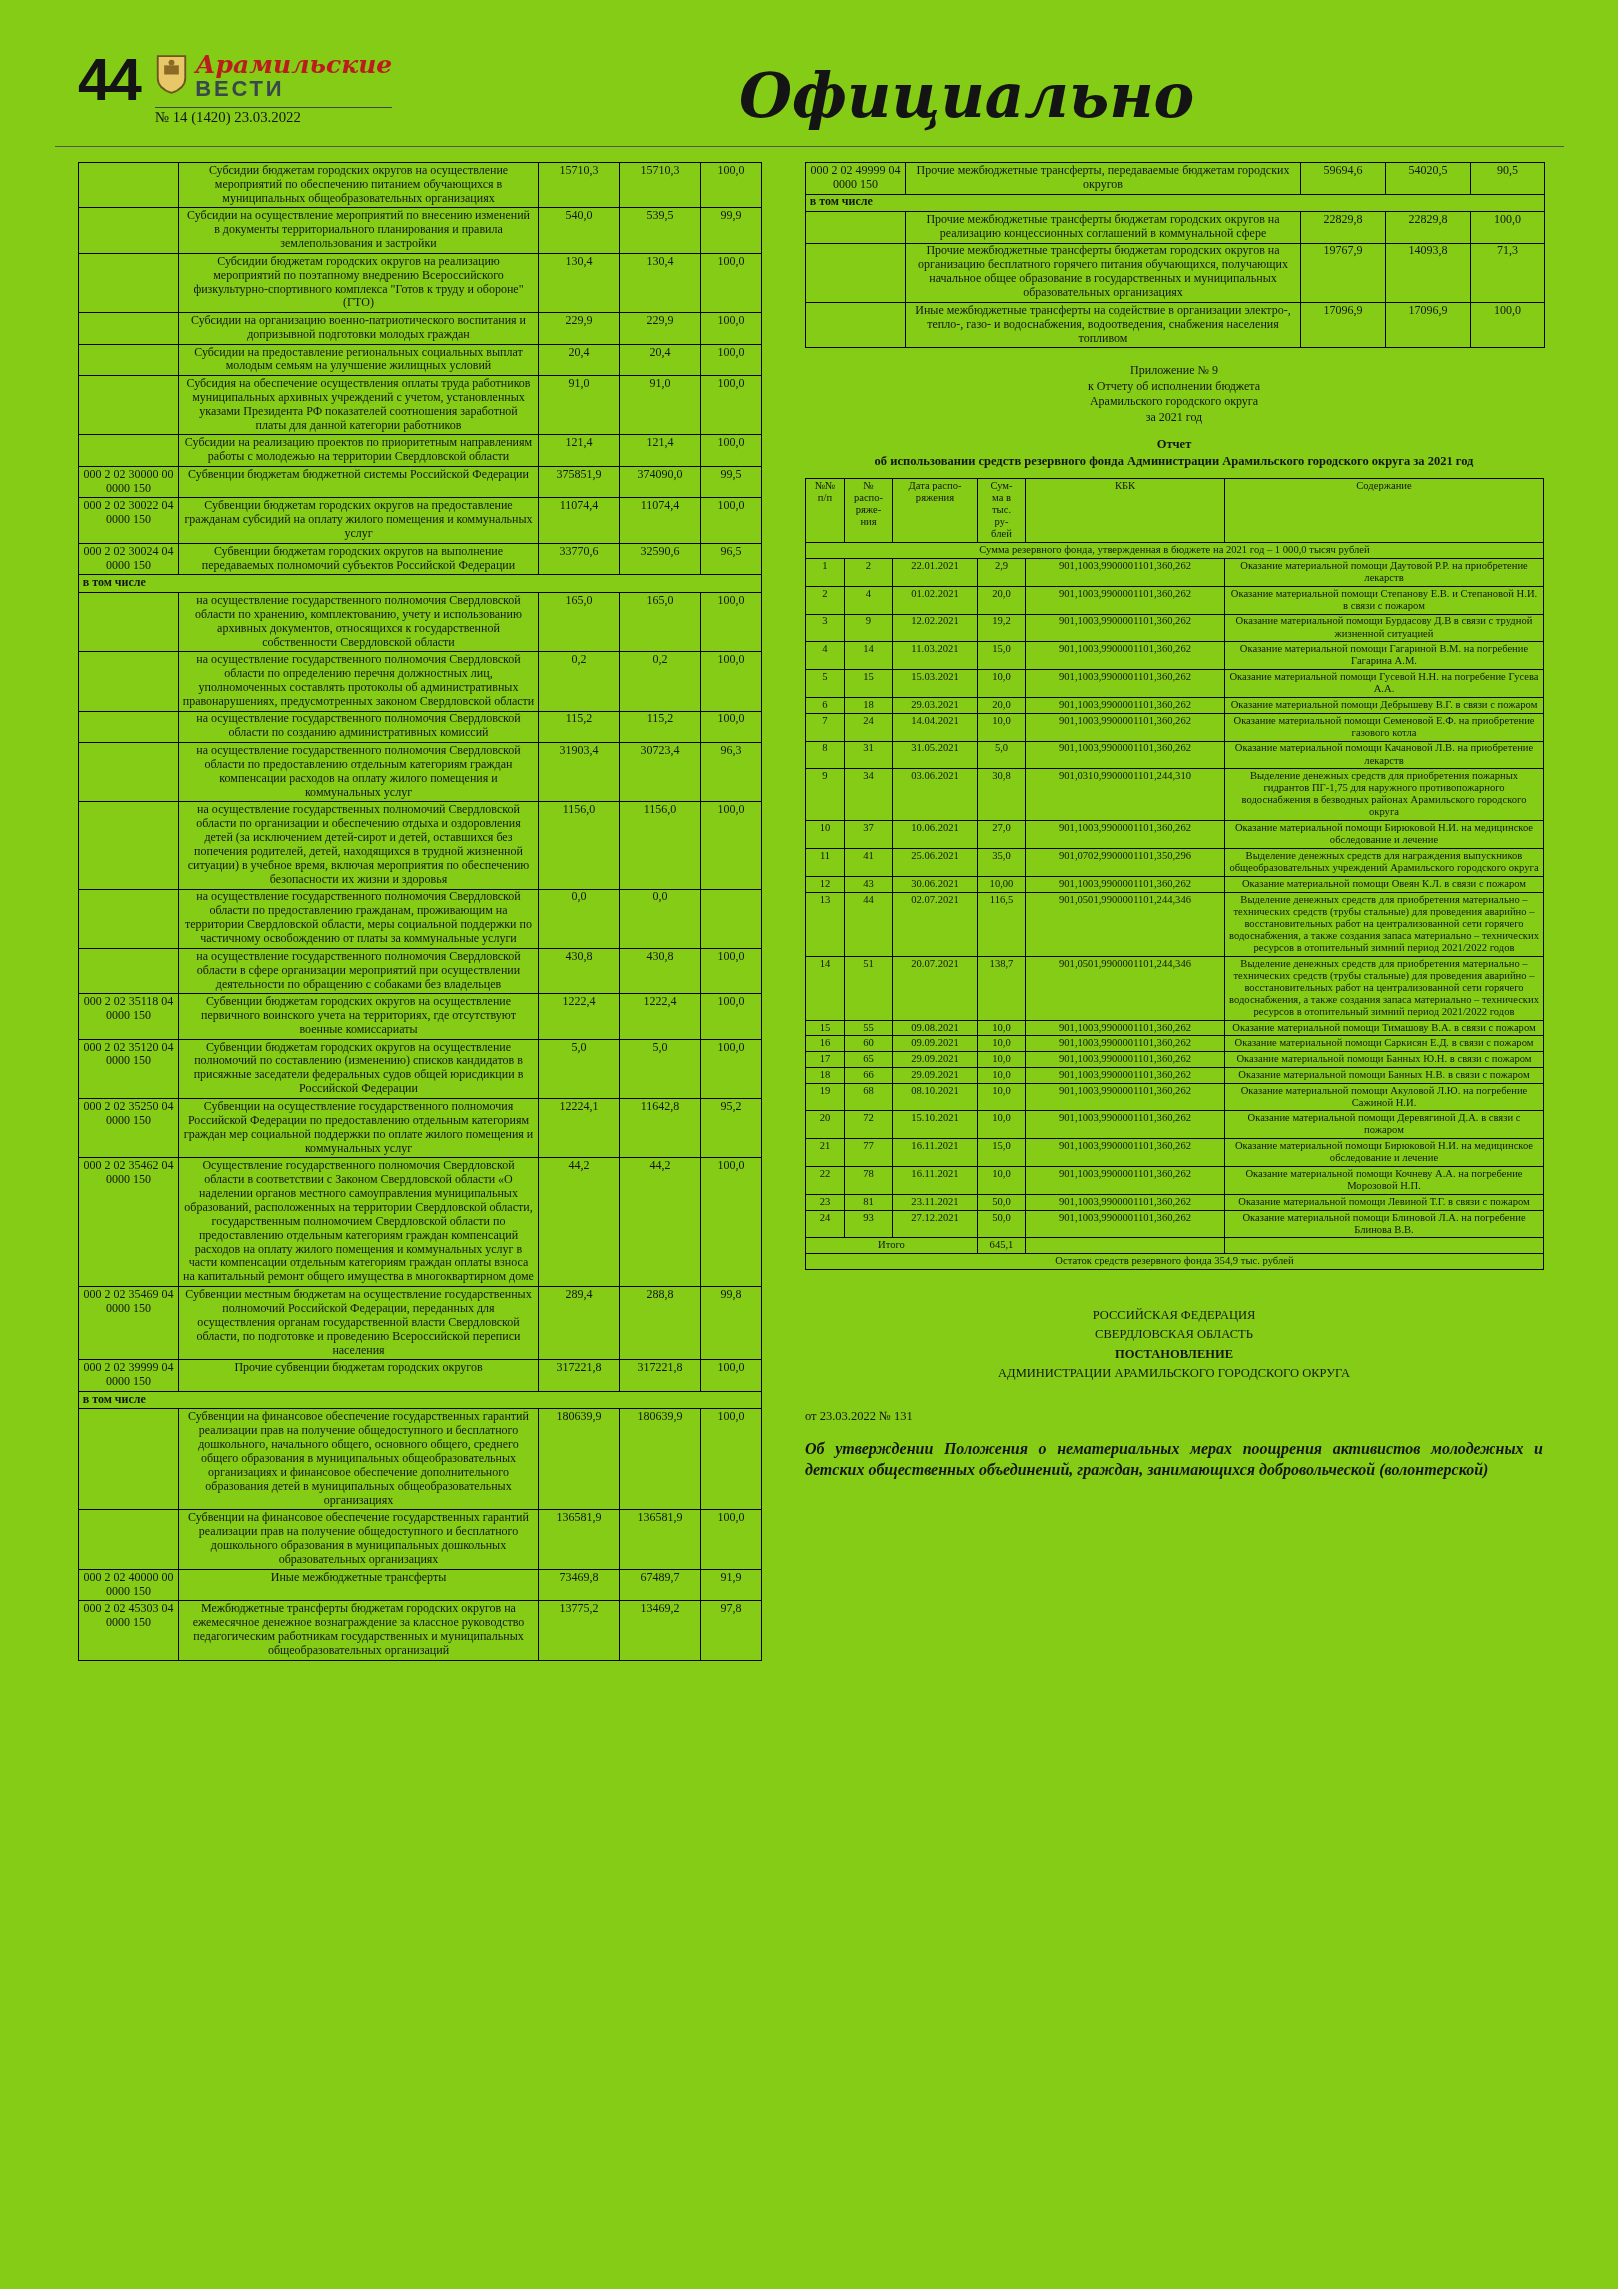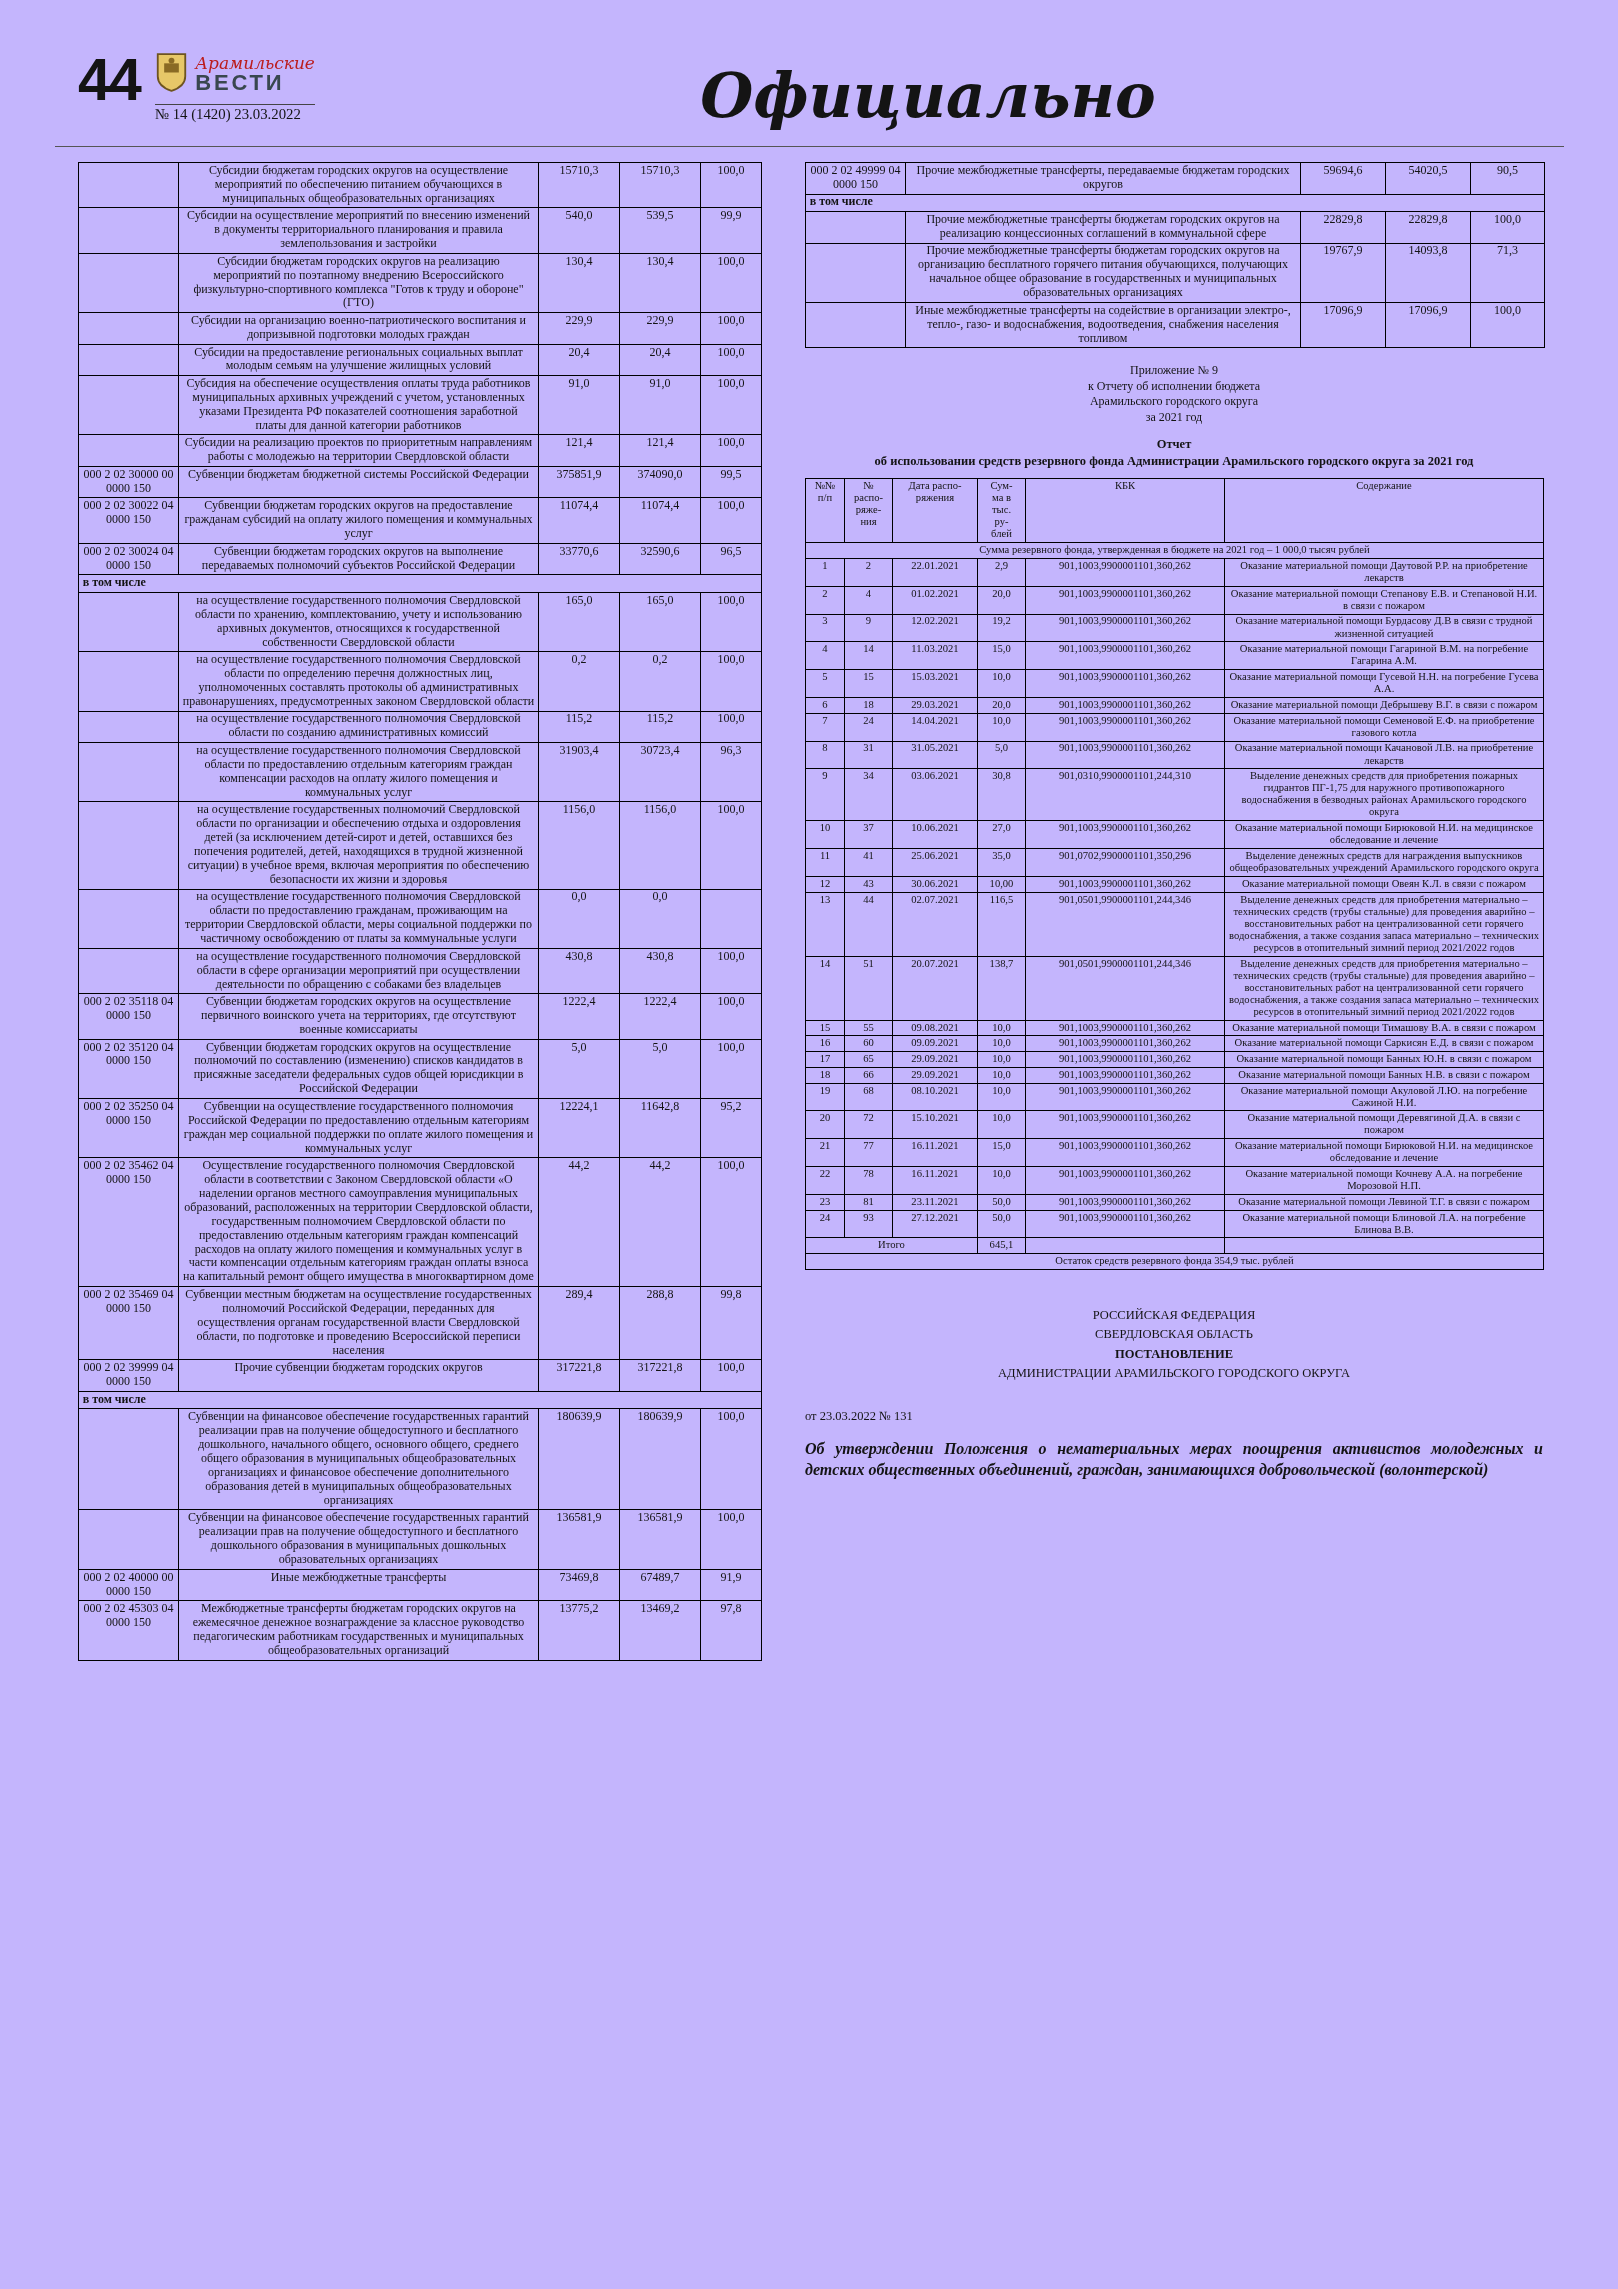--- a/index.html
+++ b/index.html
@@ -1,35 +1,35 @@
 <!DOCTYPE html>
 <html style="font-size:14.8px"><head>
 <meta charset="utf-8">
 <style>
   * { box-sizing: border-box; margin: 0; padding: 0; }
   html,body { background:#d9d9d9; }
   .page {
-    width: 1619px; height: 2290px; margin: 0 auto; background: #c4b5fd;
+    width: 1619px; height: 2290px; margin: 0 auto; background: #84cc16;
     position: relative; font-family: "Liberation Serif", serif; color: #141414;
     overflow: hidden;
   }
   
   .masthead {
     position: absolute; top: 52px; left: 78px; right: 78px;
     display: flex; align-items: flex-start;
   }
   .pagenum {
     font-family: "Liberation Sans", sans-serif; font-weight: bold;
     font-size: 59px; line-height: 0.95; letter-spacing: -1.8px;
   }
   .brand-block { margin-left: 14.8px; }
   .brand-row { display: flex; align-items: center; }
   .emblem { margin-right: 7.4px; }
   .brand-top {
-    color: #bb1c1c; font-style: italic; font-weight: normal; font-size: 17px;
+    color: #bb1c1c; font-style: italic; font-weight: bold; font-size: 25px;
     font-family: "DejaVu Serif", serif; line-height: 1.05;
   }
   .brand-bottom {
     font-family: "Liberation Sans", sans-serif; font-weight: bold;
     font-size: 22px; letter-spacing: 2.8px; color: #39474f; line-height: 1.0;
   }
   .issue {
     font-size: 14.8px; margin-top: 6.5px; border-top: 0.9px solid #444; padding-top: 1px;
     font-family: "Liberation Serif", serif;
   }

